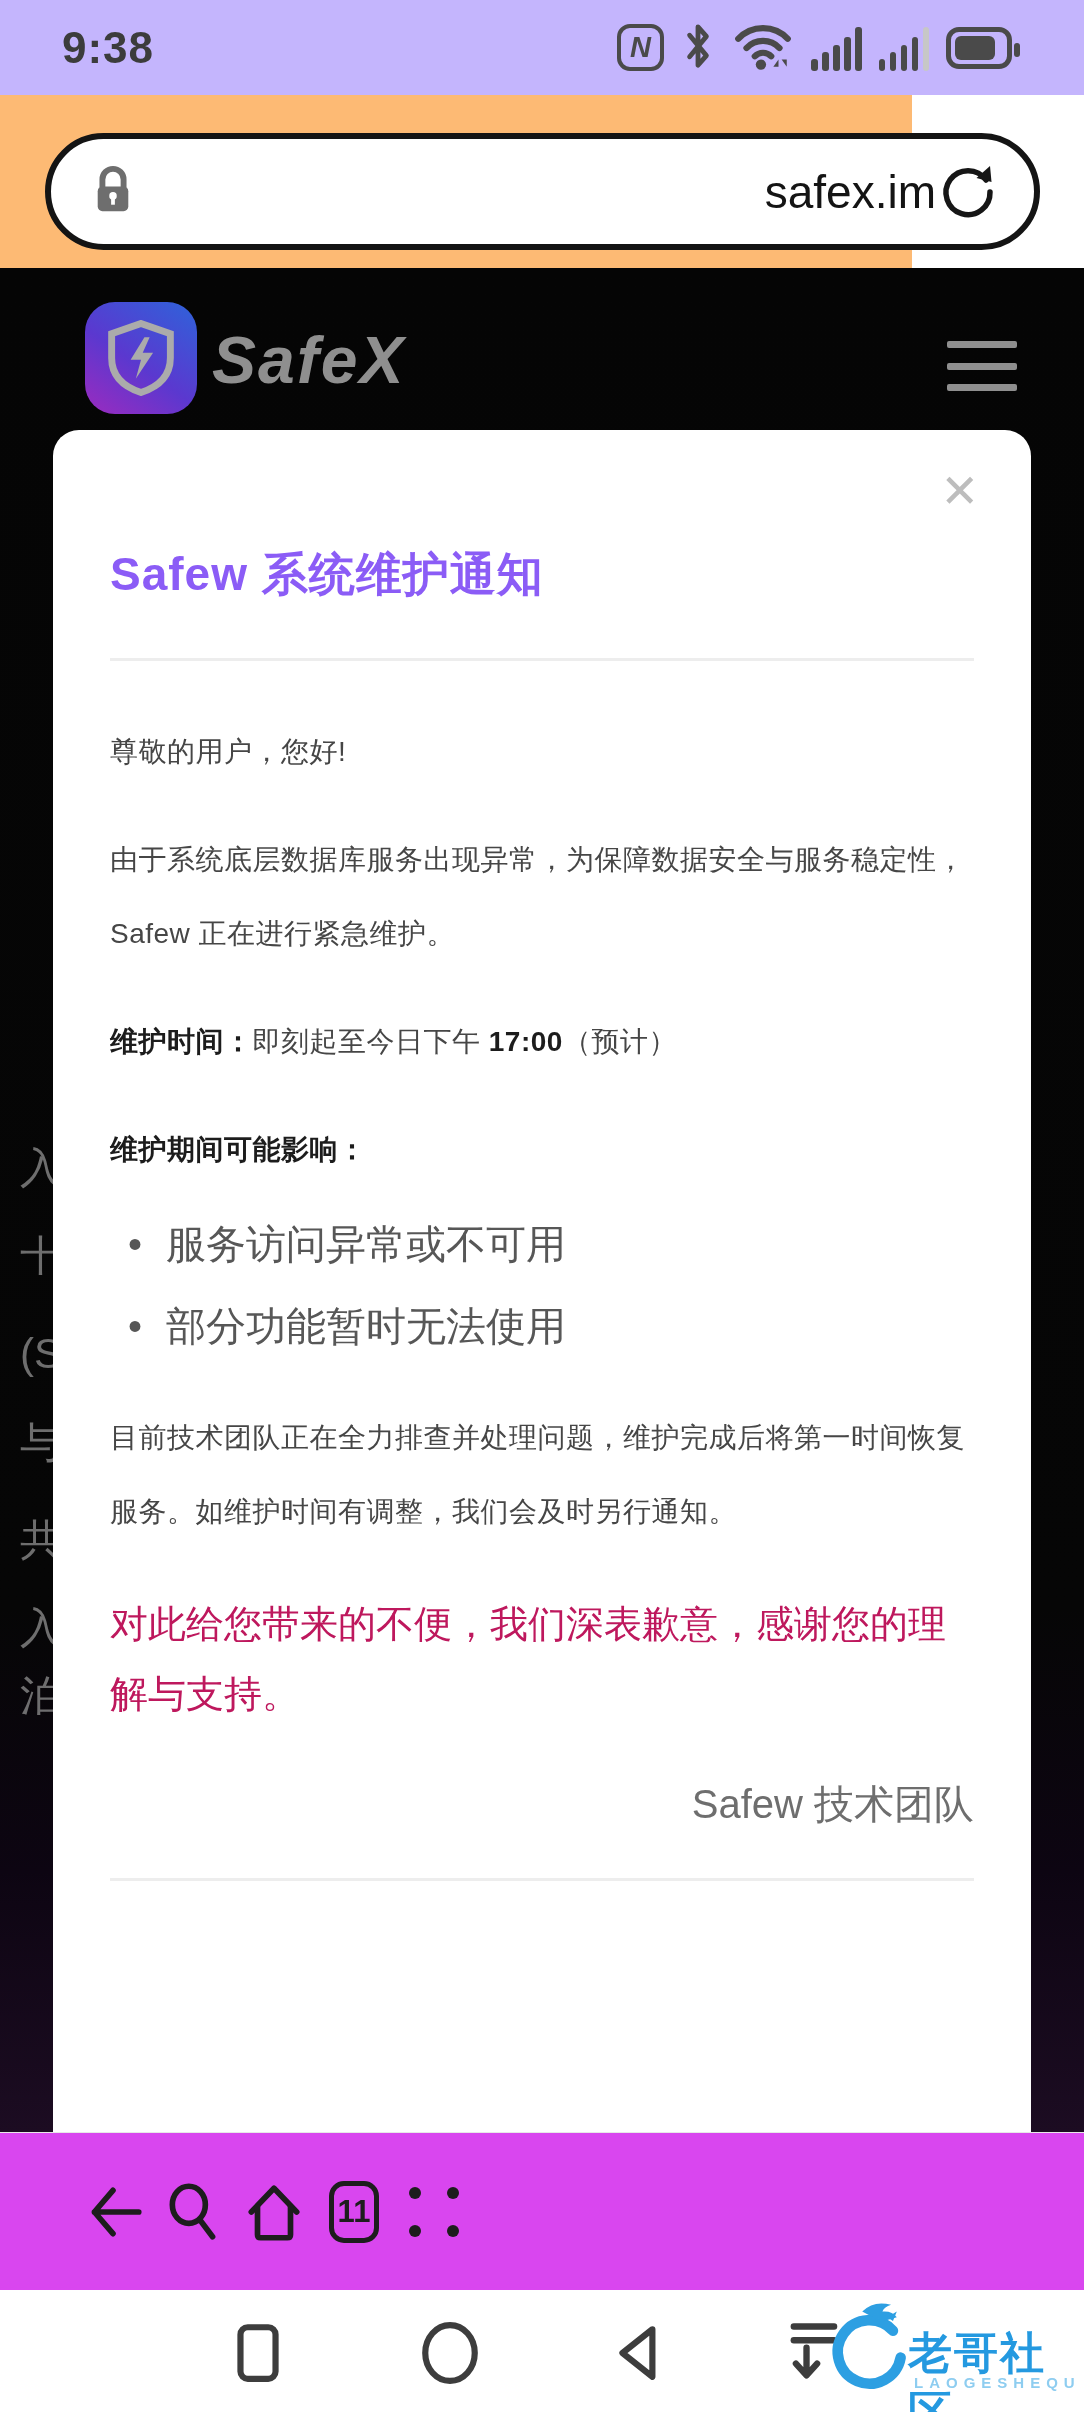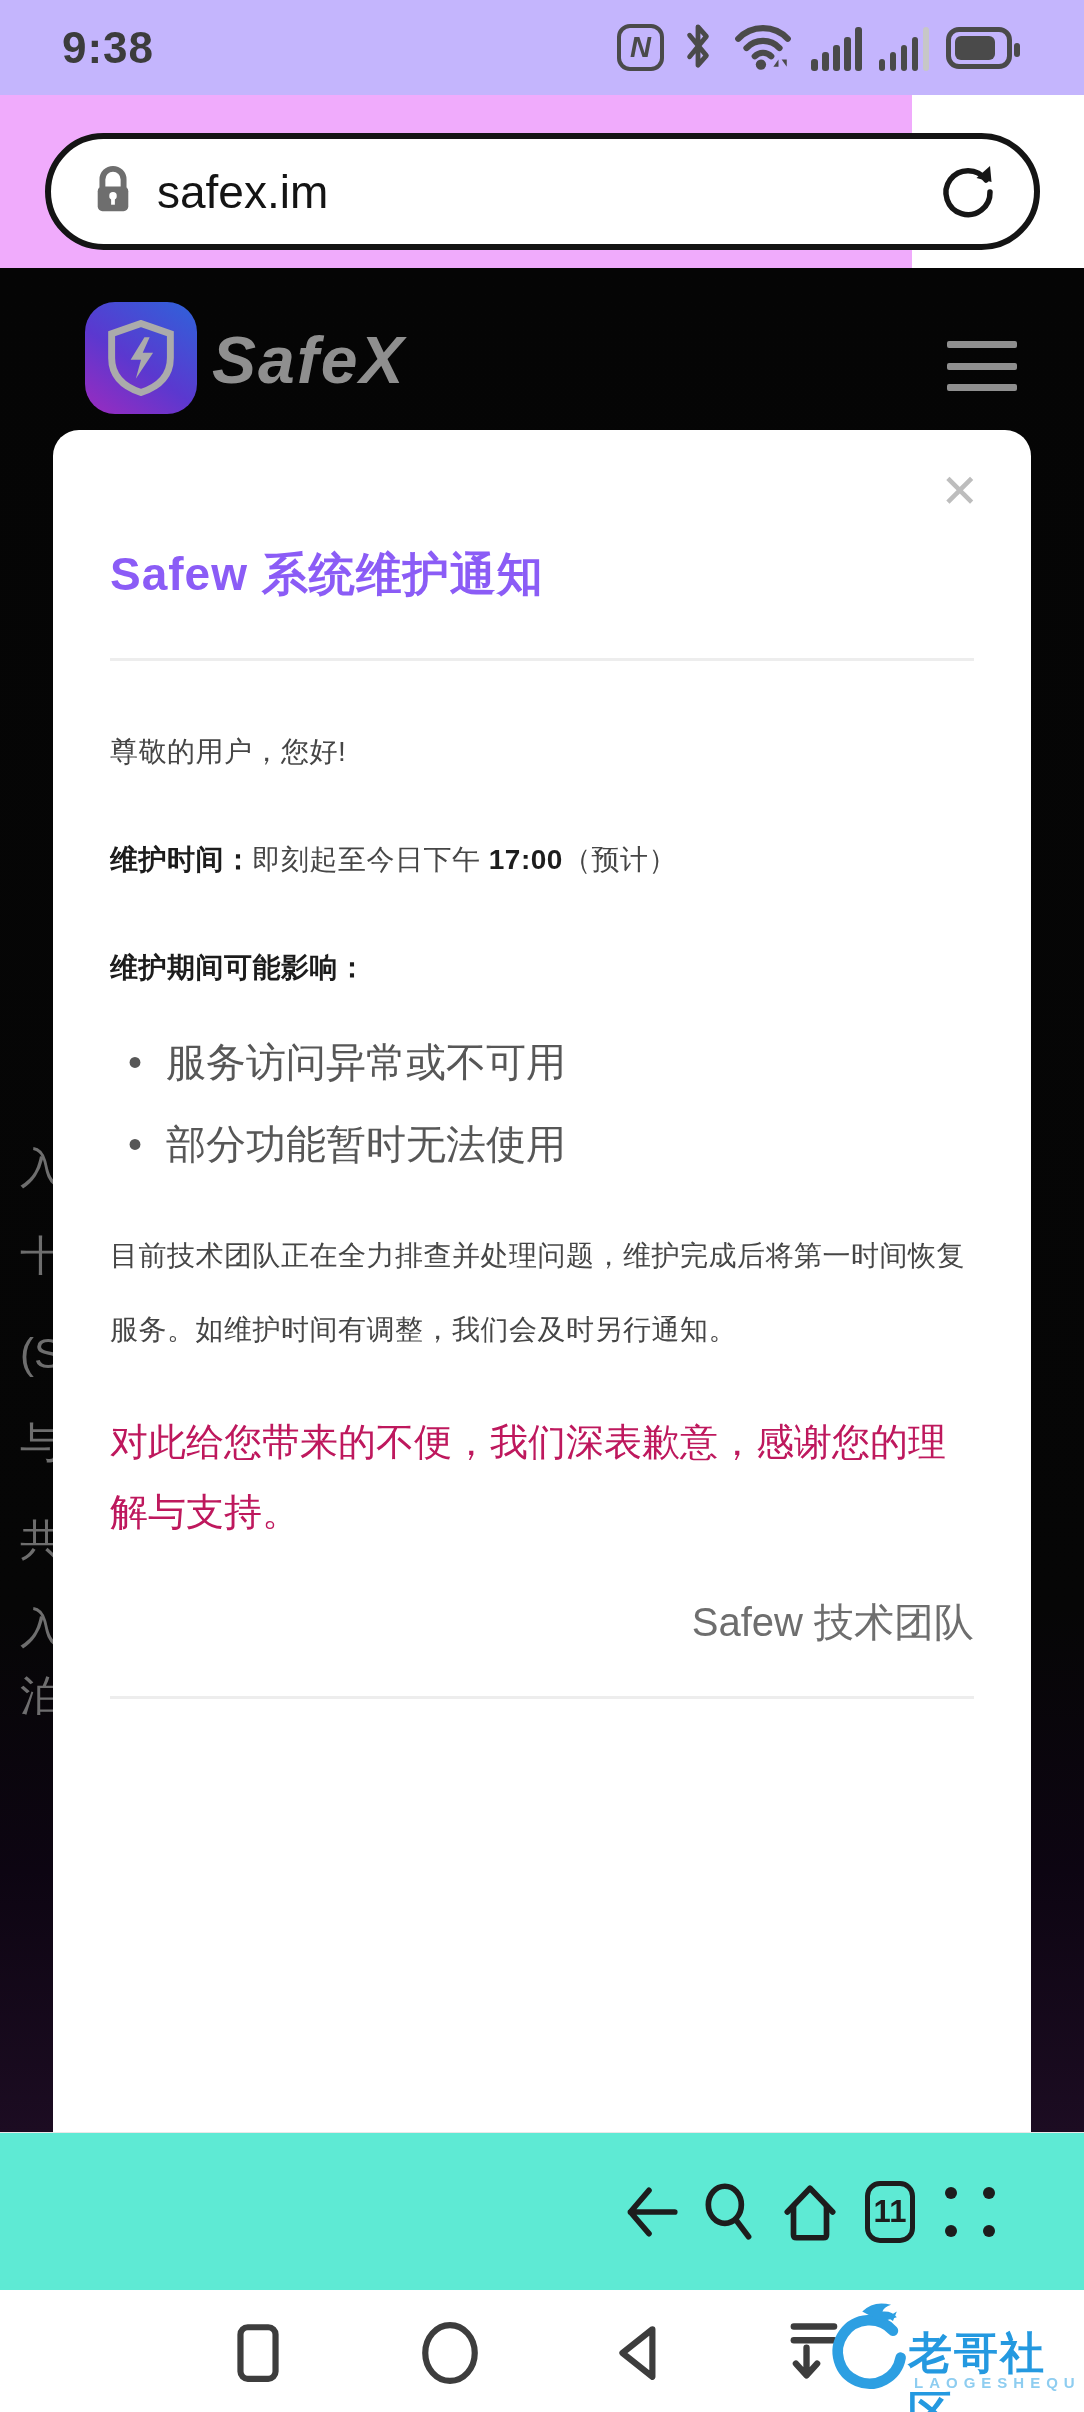--- a/index.html
+++ b/index.html
@@ -16,21 +16,21 @@
   .sig{display:flex;align-items:flex-end;gap:4.5px;height:46px;}
   .sig i{display:block;width:6.5px;background:#4a4a4a;border-radius:3px;}
   .sig i:nth-child(1){height:12px}.sig i:nth-child(2){height:19px}.sig i:nth-child(3){height:26px}
   .sig i:nth-child(4){height:34px}.sig i:nth-child(5){height:44px}
   .sig.sig2 i:nth-child(5){background:#c7c7c7;}
   .battery{position:relative;width:66px;height:42px;border:5px solid #4a4a4a;border-radius:13px;}
   .battery .fill{position:absolute;left:4px;top:4px;bottom:4px;width:40px;background:#4a4a4a;border-radius:6px;}
   .battery .nub{position:absolute;right:-13px;top:11px;width:6px;height:14px;background:#4a4a4a;border-radius:3px;}
 
   
-  .url-row{position:absolute;top:95px;left:0;width:912px;height:173px;background:#f0abfc;}
+  .url-row{position:absolute;top:95px;left:0;width:912px;height:173px;background:#fdba74;text-align:right;}
   .url-pill{position:absolute;left:45px;top:38px;width:995px;height:117px;border:6px solid #141414;
     border-radius:60px;background:#fff;display:flex;align-items:center;padding:0 34px 0 42px;}
   .url-text{font-size:46px;color:#141414;margin-left:24px;flex:1;}
   .reload-btn{margin-left:auto;display:flex;align-items:center;}
 
   
   .webpage{position:absolute;top:268px;left:0;width:1084px;height:1864px;
     background:linear-gradient(180deg,#050505 0%,#060606 72%,#0d0512 86%,#1c0c22 100%);}
   .site-header{position:absolute;top:0;left:0;width:100%;height:162px;margin-left:10px;}
   .logo-box{position:absolute;left:75px;top:34px;width:112px;height:112px;border-radius:30px;
@@ -57,22 +57,22 @@
   .m-para{margin-top:34px;}
   .m-bold{font-weight:700;color:#1c1c1c;}
   .m-impacts{margin:16px 0 0 0;padding:0 0 0 16px;list-style:none;}
   .m-impacts li{position:relative;padding-left:40px;color:#575757;line-height:82px;font-size:40px;}
   .m-impacts li::before{content:"•";position:absolute;left:2px;color:#575757;}
   .m-apology{margin-top:40px;font-size:38px;color:#be185d;line-height:70px;}
   .m-signature{margin-top:48px;text-align:right;font-size:40px;color:#6e6e6e;}
   .modal-divider2{border:none;border-top:3px solid #ededed;margin:46px 0 0 0;}
 
   
-  .browser-toolbar{position:absolute;top:2132px;left:0;width:1084px;height:158px;background:#5eead4;
-    border-top:1px solid #e8e8e8;display:flex;align-items:center;justify-content:flex-end;
+  .browser-toolbar{position:absolute;top:2132px;left:0;width:1084px;height:158px;background:#d946ef;
+    border-top:1px solid #e8e8e8;display:flex;align-items:center;justify-content:flex-start;
     padding:0 74px;}
   .tb-btn{width:80px;height:90px;display:flex;align-items:center;justify-content:center;}
   .tab-box{width:50px;height:62px;border:5.5px solid #1d1d1d;border-radius:15px;
     display:flex;align-items:center;justify-content:center;font-size:31px;font-weight:600;color:#1d1d1d;}
   .dots-menu{display:grid;grid-template-columns:12px 12px;grid-template-rows:12px 12px;gap:26px;}
   .dots-menu i{width:12px;height:12px;background:#1d1d1d;border-radius:50%;}
 
   
   .android-nav{position:absolute;top:2290px;left:0;width:1084px;height:122px;background:#fff;}
   .an-btn{position:absolute;top:28px;width:70px;height:70px;display:flex;align-items:center;justify-content:center;}
@@ -172,20 +172,21 @@
         <span class="fragment" style="top: 1400px;">泊</span>
       </div>
 
     <div class="modal">
       <div class="modal-close">✕</div>
       <div class="modal-title">Safew 系统维护通知</div>
       <hr class="modal-divider">
 
       <div class="m-body m-greeting">尊敬的用户，您好!</div>
 
+      <div class="m-body m-para">由于系统底层数据库服务出现异常，为保障数据安全与服务稳定性，Safew 正在进行紧急维护。</div>
 
       <div class="m-body m-para">
         <span class="m-bold">维护时间：</span><span>即刻起至今日下午 </span><span class="m-bold">17:00</span><span>（预计）</span>
       </div>
 
       <div class="m-body m-para m-bold">维护期间可能影响：</div>
 
       <ul class="m-impacts">
         <li>服务访问异常或不可用</li>
         <li>部分功能暂时无法使用</li>

